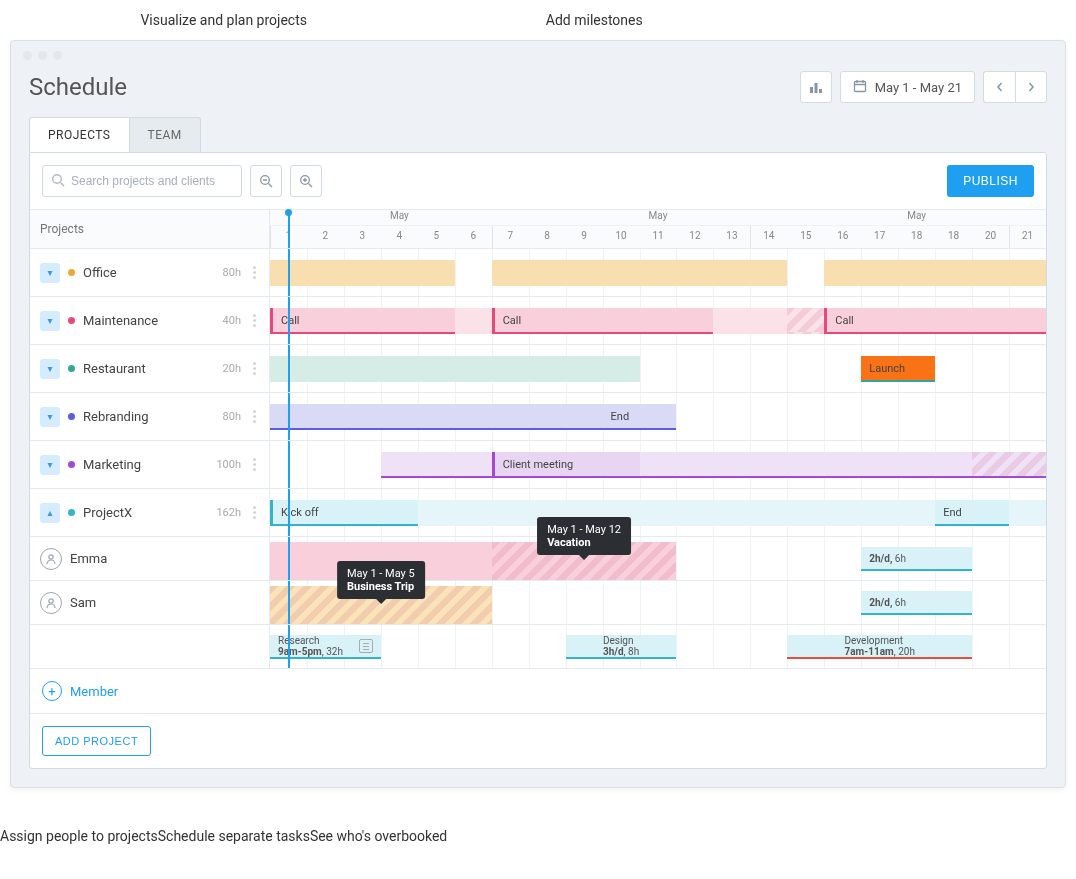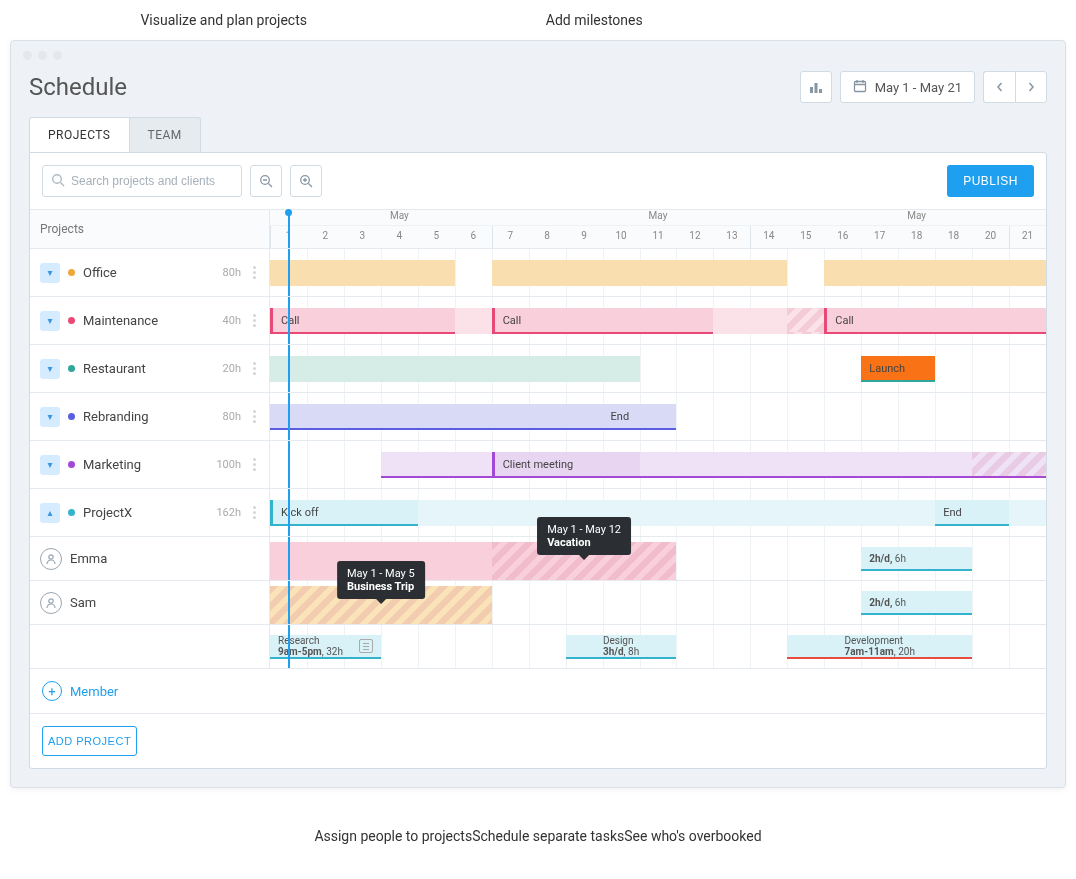--- a/index.html
+++ b/index.html
@@ -57,24 +57,24 @@
   .alloc { position:absolute; height:24px; background:#d8f2f8; border-bottom:2px solid #34b3cc; padding:3px 8px; font-size:10px; color:#555; line-height:1.1; display:flex; flex-direction:column; justify-content:center;}
   .alloc .t1 { font-size:10px;}
   .alloc.over { border-bottom-color:#e74c3c;}
   .pinkblk { position:absolute; background:#f8cfda; height:38px; top:5px;}
   .orangeblk { position:absolute; background:#fae2b9; height:38px; top:5px;}
   .tooltip { position:absolute; background:#2b2f33; color:#fff; font-size:11px; padding:6px 10px; border-radius:3px; white-space:nowrap; z-index:60;}
   .tooltip::after { content:''; position:absolute; bottom:-5px; left:50%; transform:translateX(-50%); border:5px solid transparent; border-top-color:#2b2f33; border-bottom:none;}
   .subrow { min-height:44px;}
   .addmember { color:#1e9ff0; display:flex; align-items:center; gap:8px; padding:12px; font-size:13px; cursor:pointer;}
   .addmember .plus { width:20px; height:20px; border:1.5px solid #1e9ff0; border-radius:50%; display:flex; align-items:center; justify-content:center;}
-  .addproj { margin:12px; border:1px solid #1e9ff0; color:#1e9ff0; background:#fff; padding:8px 5px; font-size:11px; letter-spacing:0.5px; cursor:pointer; border-radius:3px;}
+  .addproj { margin:12px; border:1px solid #1e9ff0; color:#1e9ff0; background:#fff; padding:8px 12px; font-size:11px; letter-spacing:0.5px; cursor:pointer; border-radius:3px;}
   .note-icon { width:14px; height:14px; border:1px solid #aaa; border-radius:2px; margin-left:auto; display:flex; align-items:center; justify-content:center;}
   .note-icon::before { content:''; width:6px; height:1px; background:#aaa; box-shadow:0 3px 0 #aaa, 0 -3px 0 #aaa;}
-  .bottom-annos { display:flex; justify-content:center; padding:20px 0; font-size:14px; color:#333;}
+  .bottom-annos { display:flex; justify-content:flex-start; padding:20px 0; font-size:14px; color:#333;}
   .hatched { background-image:repeating-linear-gradient(135deg, rgba(200,80,120,0.15) 0 6px, transparent 6px 12px);}
 </style>
 </head>
 <body>
 
 <div class="anno-row">
   <div class="anno-item" style="margin-left:76px">Visualize and plan projects</div>
   <div class="anno-item" style="margin-left:110px">Add milestones</div>
   <div style="width:240px"></div>
 </div>

